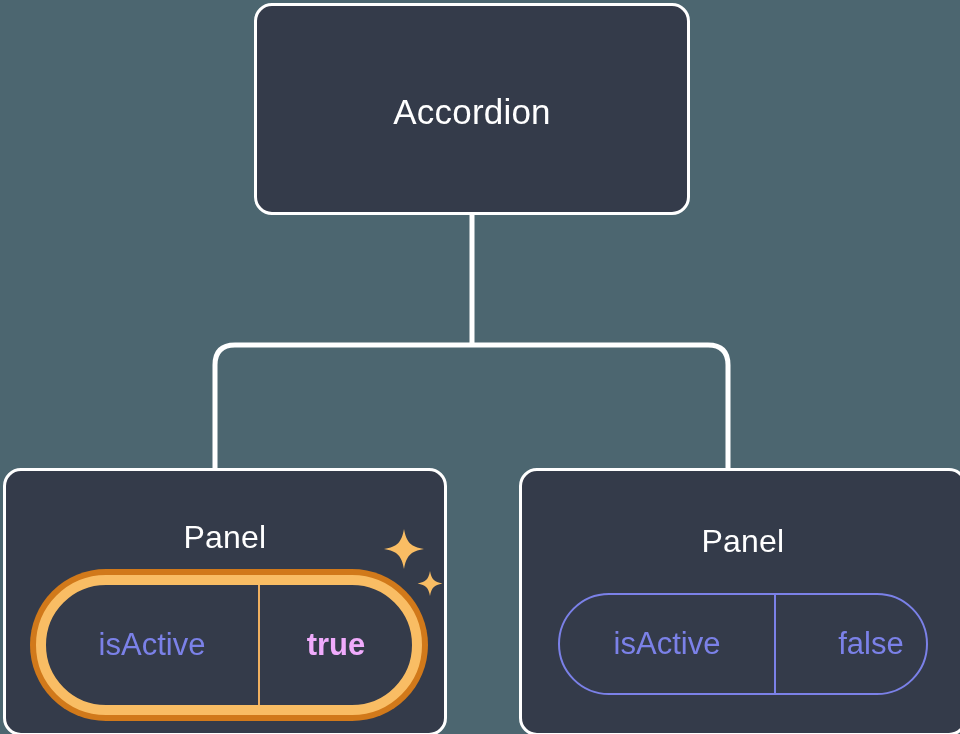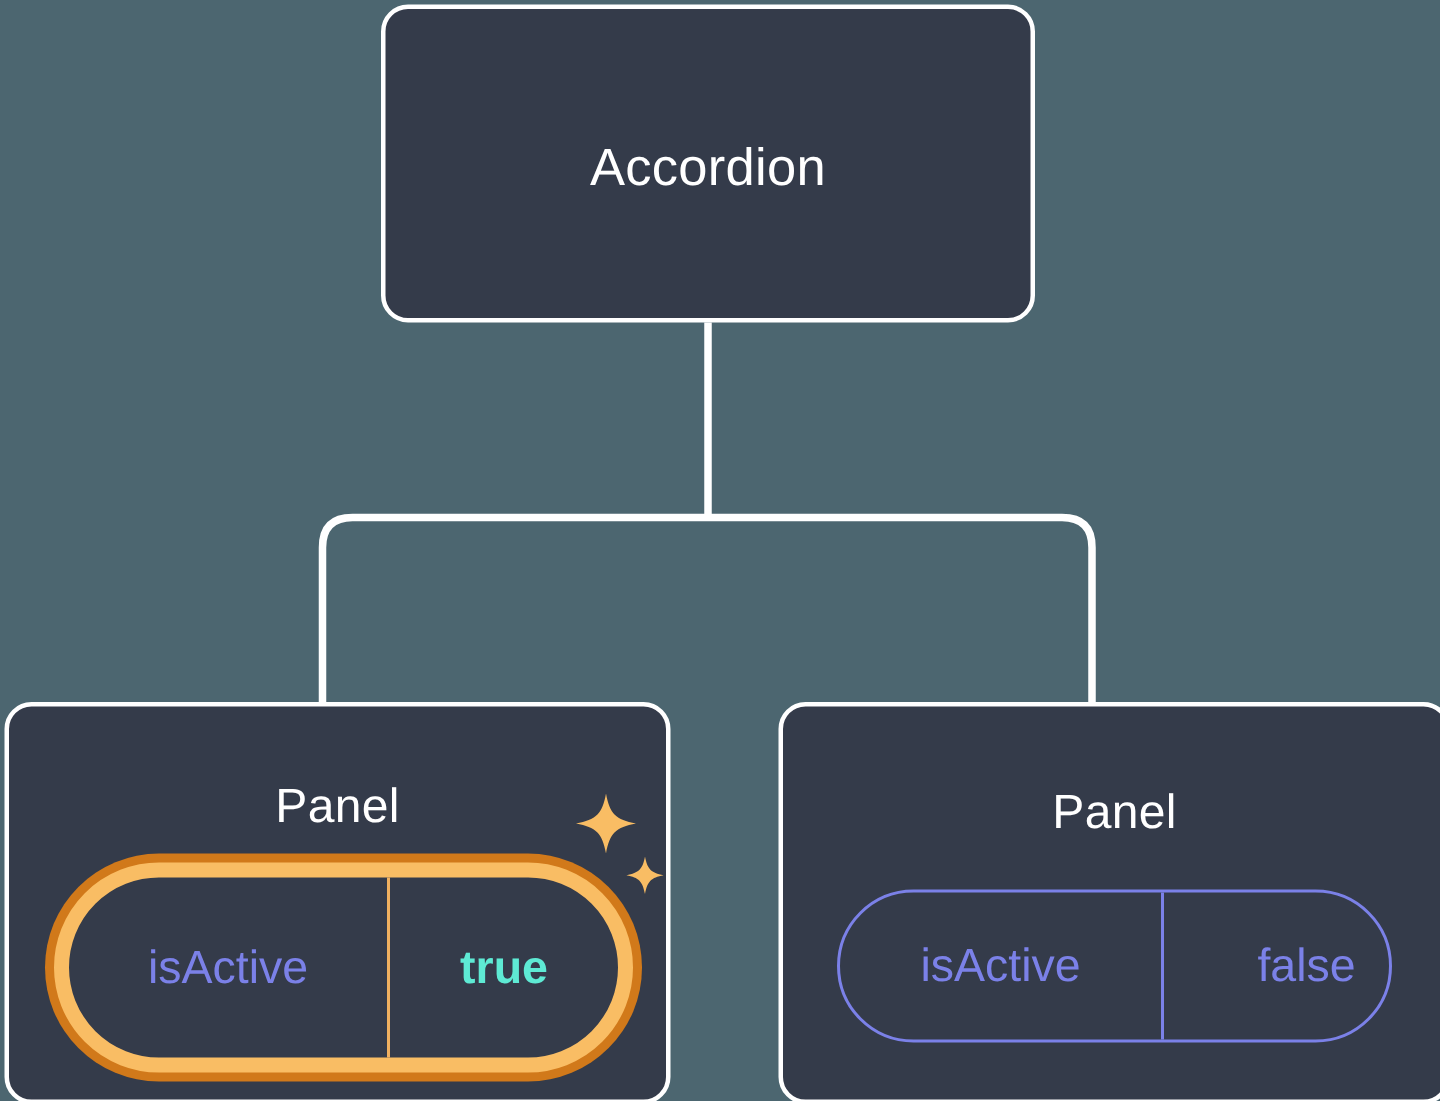--- a/index.html
+++ b/index.html
@@ -152,21 +152,21 @@
     border-right: 2px solid #f0b060;
     color: #7b81e8;
     display: flex;
     align-items: center;
     justify-content: center;
   }
   .pill-highlight .prop-val {
     flex: 1;
     font-size: 31px;
     font-weight: bold;
-    color: #5eead4;
+    color: #f0abfc;
     display: flex;
     align-items: center;
     justify-content: center;
   }
 
   
   .sparkle-icon {
     position: absolute;
     left: 380px;
     top: 527px;

